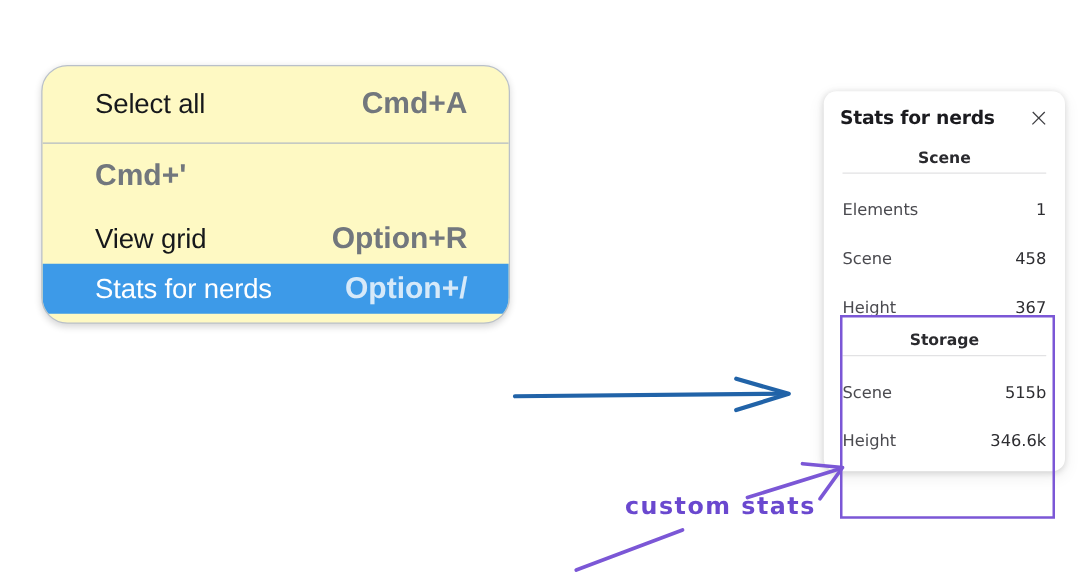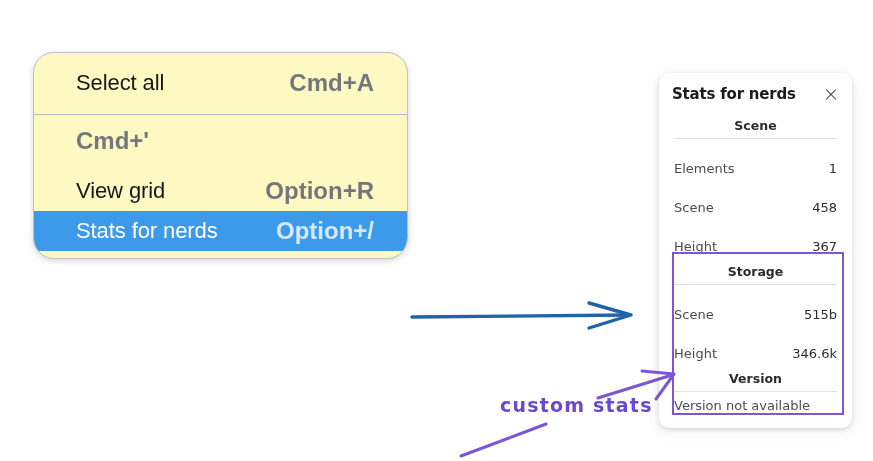--- a/index.html
+++ b/index.html
@@ -236,25 +236,20 @@
     <div class="stat-row">
       <span class="stat-key">Scene</span>
       <span class="stat-val">515b</span>
     </div>
     <div class="stat-row">
       <span class="stat-key">Height</span>
       <span class="stat-val">346.6k</span>
     </div>
   </div>
 
-  <div style="margin-top:7px;">
-    <div class="sec-title">Version</div>
-    <div class="sec-rule"></div>
-    <div class="stat-single">Version not available</div>
-  </div>
 
 </div>
 
 <div class="purple-box"></div>
 
 <div class="annot-layer">
   <svg width="873" height="461" viewBox="0 0 873 461">
 
     <g>
       <path d="M412 317 L628 315" stroke="#2163a8" stroke-width="3.4" stroke-linecap="round" fill="none"></path>

